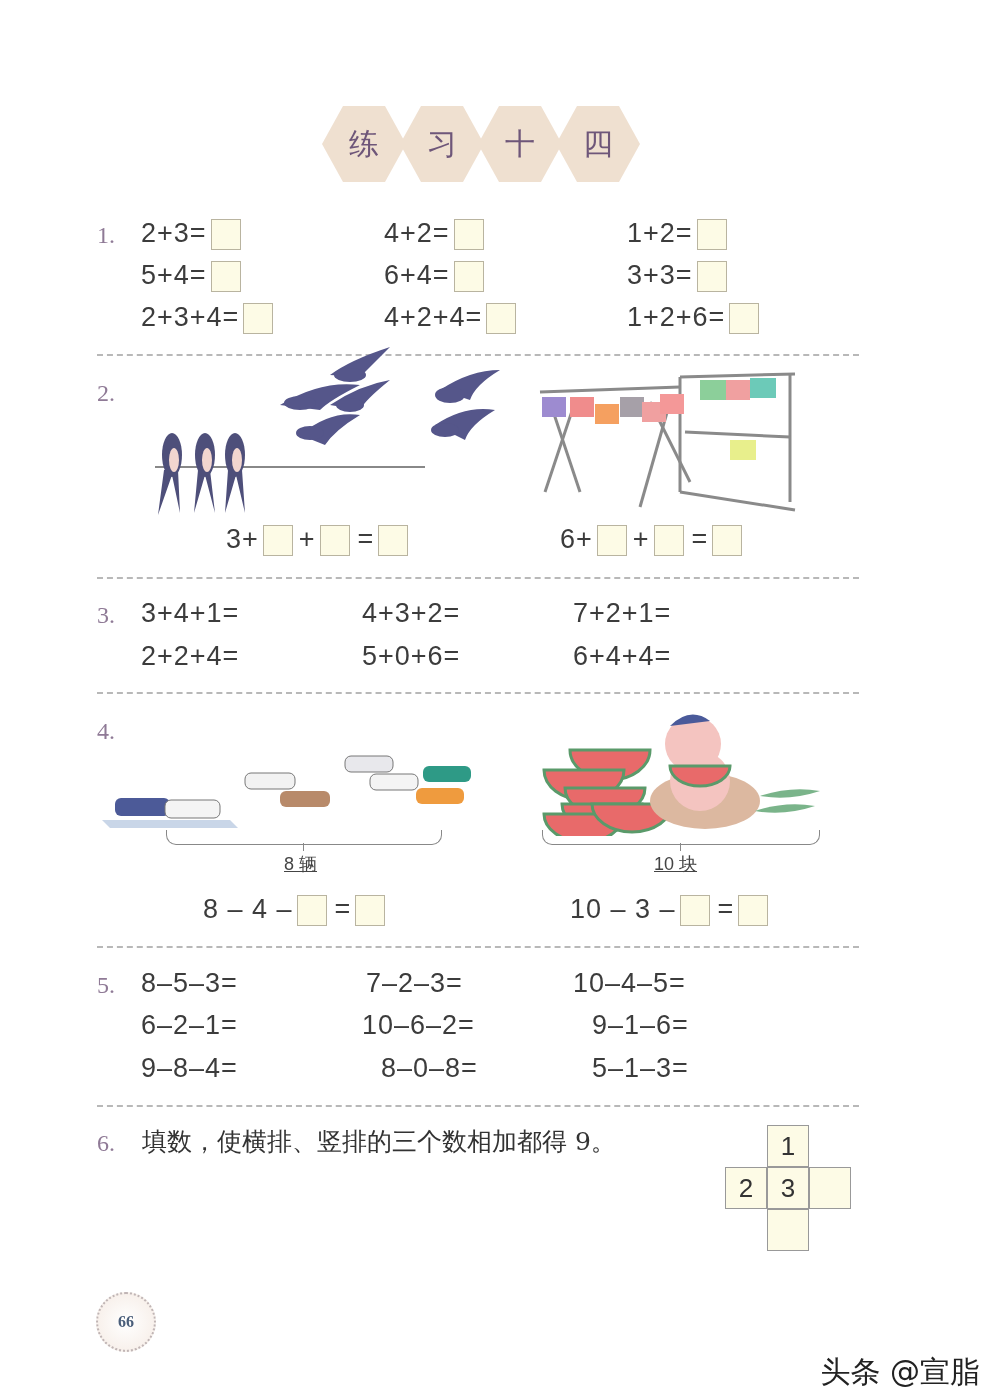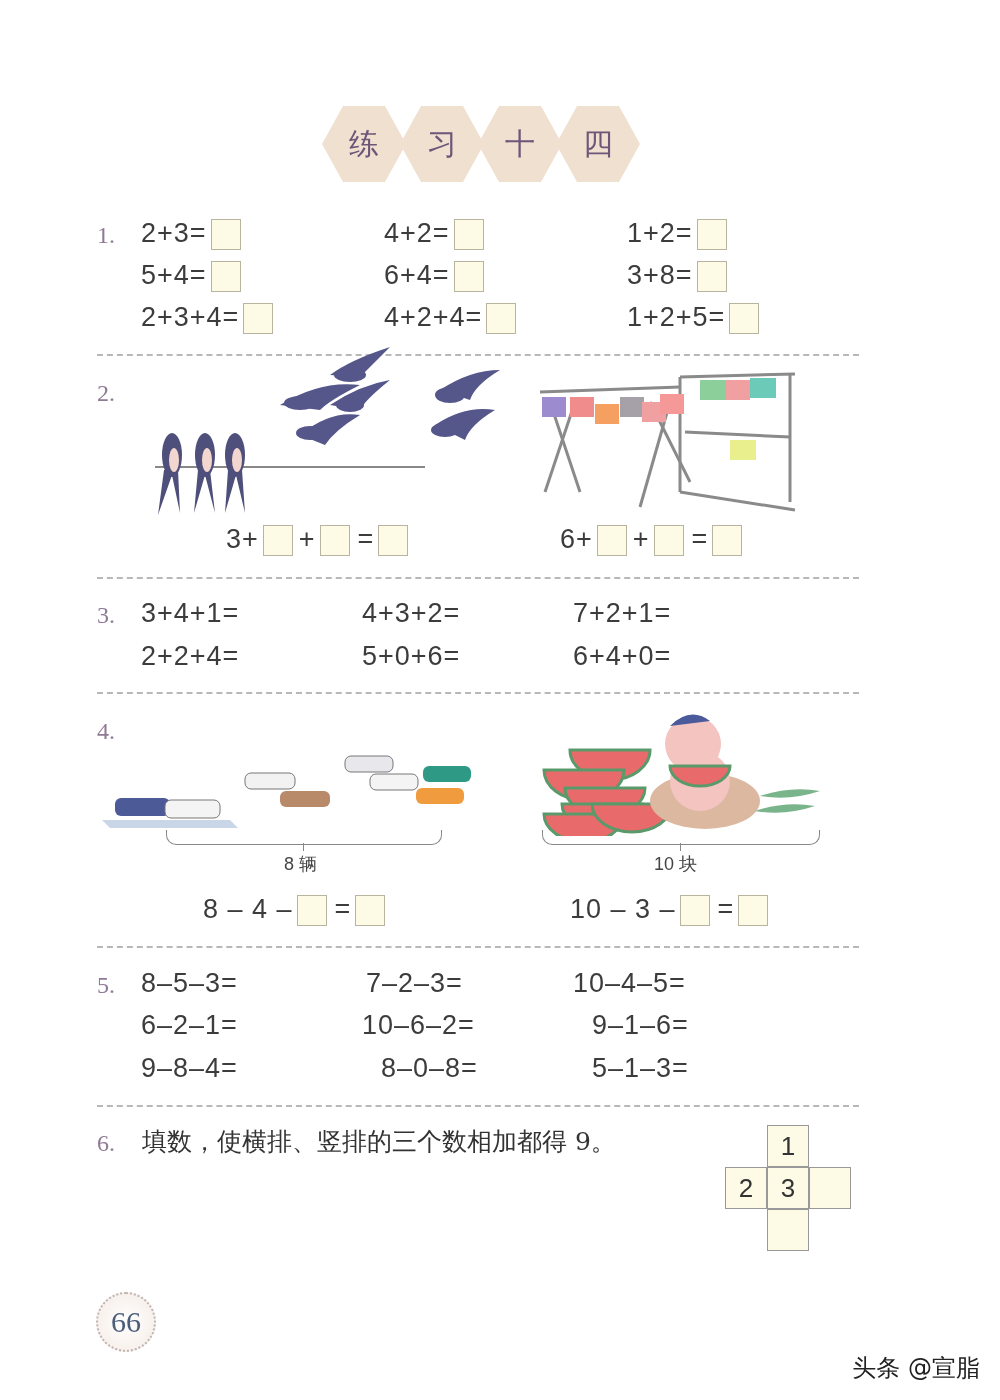--- a/index.html
+++ b/index.html
@@ -20,58 +20,58 @@
   }
   .qnum {
     position: absolute; font-family: "Liberation Serif", serif; font-size: 24px; color: #8f7a96;
   }
   .eq { position: absolute; font-size: 27px; color: #3c3c3c; letter-spacing: 1px; white-space: nowrap; }
   .box {
     display: inline-block; width: 30px; height: 31px; background: #fdfbe6;
     border: 1.5px solid #b9b4a0; vertical-align: middle; margin-left: 4px; box-sizing: border-box;
   }
   .divider { position: absolute; left: 97px; width: 762px; border-top: 2px dashed #b8b8b8; height: 0; }
-  .label { position: absolute; font-size: 18px; color: #444; }
+  .label { position: absolute; font-size: 18px; color: #444; text-decoration: underline; }
   .brace {
     position: absolute; height: 14px; border: 1.5px solid #888; border-top: none;
     border-radius: 0 0 10px 10px;
   }
   .brace-tip { position: absolute; width: 0; height: 8px; border-left: 1.5px solid #888; }
   .grid-cell {
     position: absolute; width: 42px; height: 42px; background: #fdfbe6; border: 1.5px solid #999;
     box-sizing: border-box; font-size: 26px; display: flex; align-items: center; justify-content: center; color: #333;
   }
   .page-badge {
     position: absolute; left: 96px; top: 1292px; width: 56px; height: 56px; border-radius: 50%;
     background: radial-gradient(circle, #fff 0%, #f5ebe4 100%); border: 2px dotted #c0b5b5;
     display: flex; align-items: center; justify-content: center;
-    font-family: "Liberation Serif", serif; font-size: 30px; color: #4a5e7a;
-  }
-  .watermark { position: absolute; right: 20px; top: 1352px; font-size: 24px; color: #222; font-family: "DejaVu Sans", sans-serif; }
+    font-family: "Liberation Serif", serif; font-size: 16px; color: #4a5e7a; font-weight: bold;
+  }
+  .watermark { position: absolute; right: 20px; top: 1352px; font-size: 30px; color: #222; font-family: "DejaVu Sans", sans-serif; }
 </style>
 </head>
 <body>
 
 <div class="title-row">
   <div class="hex" style="left:0">练</div>
   <div class="hex" style="left:78px">习</div>
   <div class="hex" style="left:156px">十</div>
   <div class="hex" style="left:234px">四</div>
 </div>
 
 <div class="qnum" style="left:97px;top:222px">1.</div>
 <div class="eq" style="left:141px;top:218px"><span>2+3=</span><span class="box"></span></div>
 <div class="eq" style="left:384px;top:218px"><span>4+2=</span><span class="box"></span></div>
 <div class="eq" style="left:627px;top:218px"><span>1+2=</span><span class="box"></span></div>
 <div class="eq" style="left:141px;top:260px"><span>5+4=</span><span class="box"></span></div>
 <div class="eq" style="left:384px;top:260px"><span>6+4=</span><span class="box"></span></div>
-<div class="eq" style="left:627px;top:260px"><span>3+8=</span><span class="box"></span></div>
+<div class="eq" style="left:627px;top:260px"><span>3+3=</span><span class="box"></span></div>
 <div class="eq" style="left:141px;top:302px"><span>2+3+4=</span><span class="box"></span></div>
 <div class="eq" style="left:384px;top:302px"><span>4+2+4=</span><span class="box"></span></div>
-<div class="eq" style="left:627px;top:302px"><span>1+2+5=</span><span class="box"></span></div>
+<div class="eq" style="left:627px;top:302px"><span>1+2+6=</span><span class="box"></span></div>
 
 <div class="divider" style="top:354px"></div>
 
 <div class="qnum" style="left:97px;top:380px">2.</div>
 <svg class="abs" style="left:150px;top:345px" width="350" height="170">
   <line x1="5" y1="122" x2="275" y2="122" stroke="#888" stroke-width="2"></line>
   <g fill="#4e4f7a">
     <ellipse cx="22" cy="110" rx="10" ry="22"></ellipse>
       <polygon points="14,125 8,170 22,130 30,168 28,125"></polygon>
     <ellipse cx="55" cy="110" rx="10" ry="22"></ellipse>
@@ -130,21 +130,21 @@
 <div class="eq" style="left:560px;top:524px"><span>6+</span><span class="box"></span><span style="margin-left:6px">+</span><span class="box"></span><span style="margin-left:8px">=</span><span class="box"></span></div>
 
 <div class="divider" style="top:577px"></div>
 
 <div class="qnum" style="left:97px;top:602px">3.</div>
 <div class="eq" style="left:141px;top:598px">3+4+1=</div>
 <div class="eq" style="left:362px;top:598px">4+3+2=</div>
 <div class="eq" style="left:573px;top:598px">7+2+1=</div>
 <div class="eq" style="left:141px;top:641px">2+2+4=</div>
 <div class="eq" style="left:362px;top:641px">5+0+6=</div>
-<div class="eq" style="left:573px;top:641px">6+4+0=</div>
+<div class="eq" style="left:573px;top:641px">6+4+4=</div>
 
 <div class="divider" style="top:692px"></div>
 
 <div class="qnum" style="left:97px;top:718px">4.</div>
 <svg class="abs" style="left:100px;top:748px" width="380" height="80">
   <polygon points="2,72 130,72 140,82 12,82" fill="#c9d6e8"></polygon>
   <rect x="15" y="50" width="55" height="18" rx="6" fill="#4c5a98"></rect>
   <rect x="65" y="52" width="55" height="18" rx="6" fill="#f4f4f4" stroke="#777"></rect>
   <rect x="145" y="25" width="50" height="16" rx="6" fill="#f2f2f2" stroke="#777"></rect>
   <rect x="180" y="43" width="50" height="16" rx="6" fill="#b88a6a"></rect>

